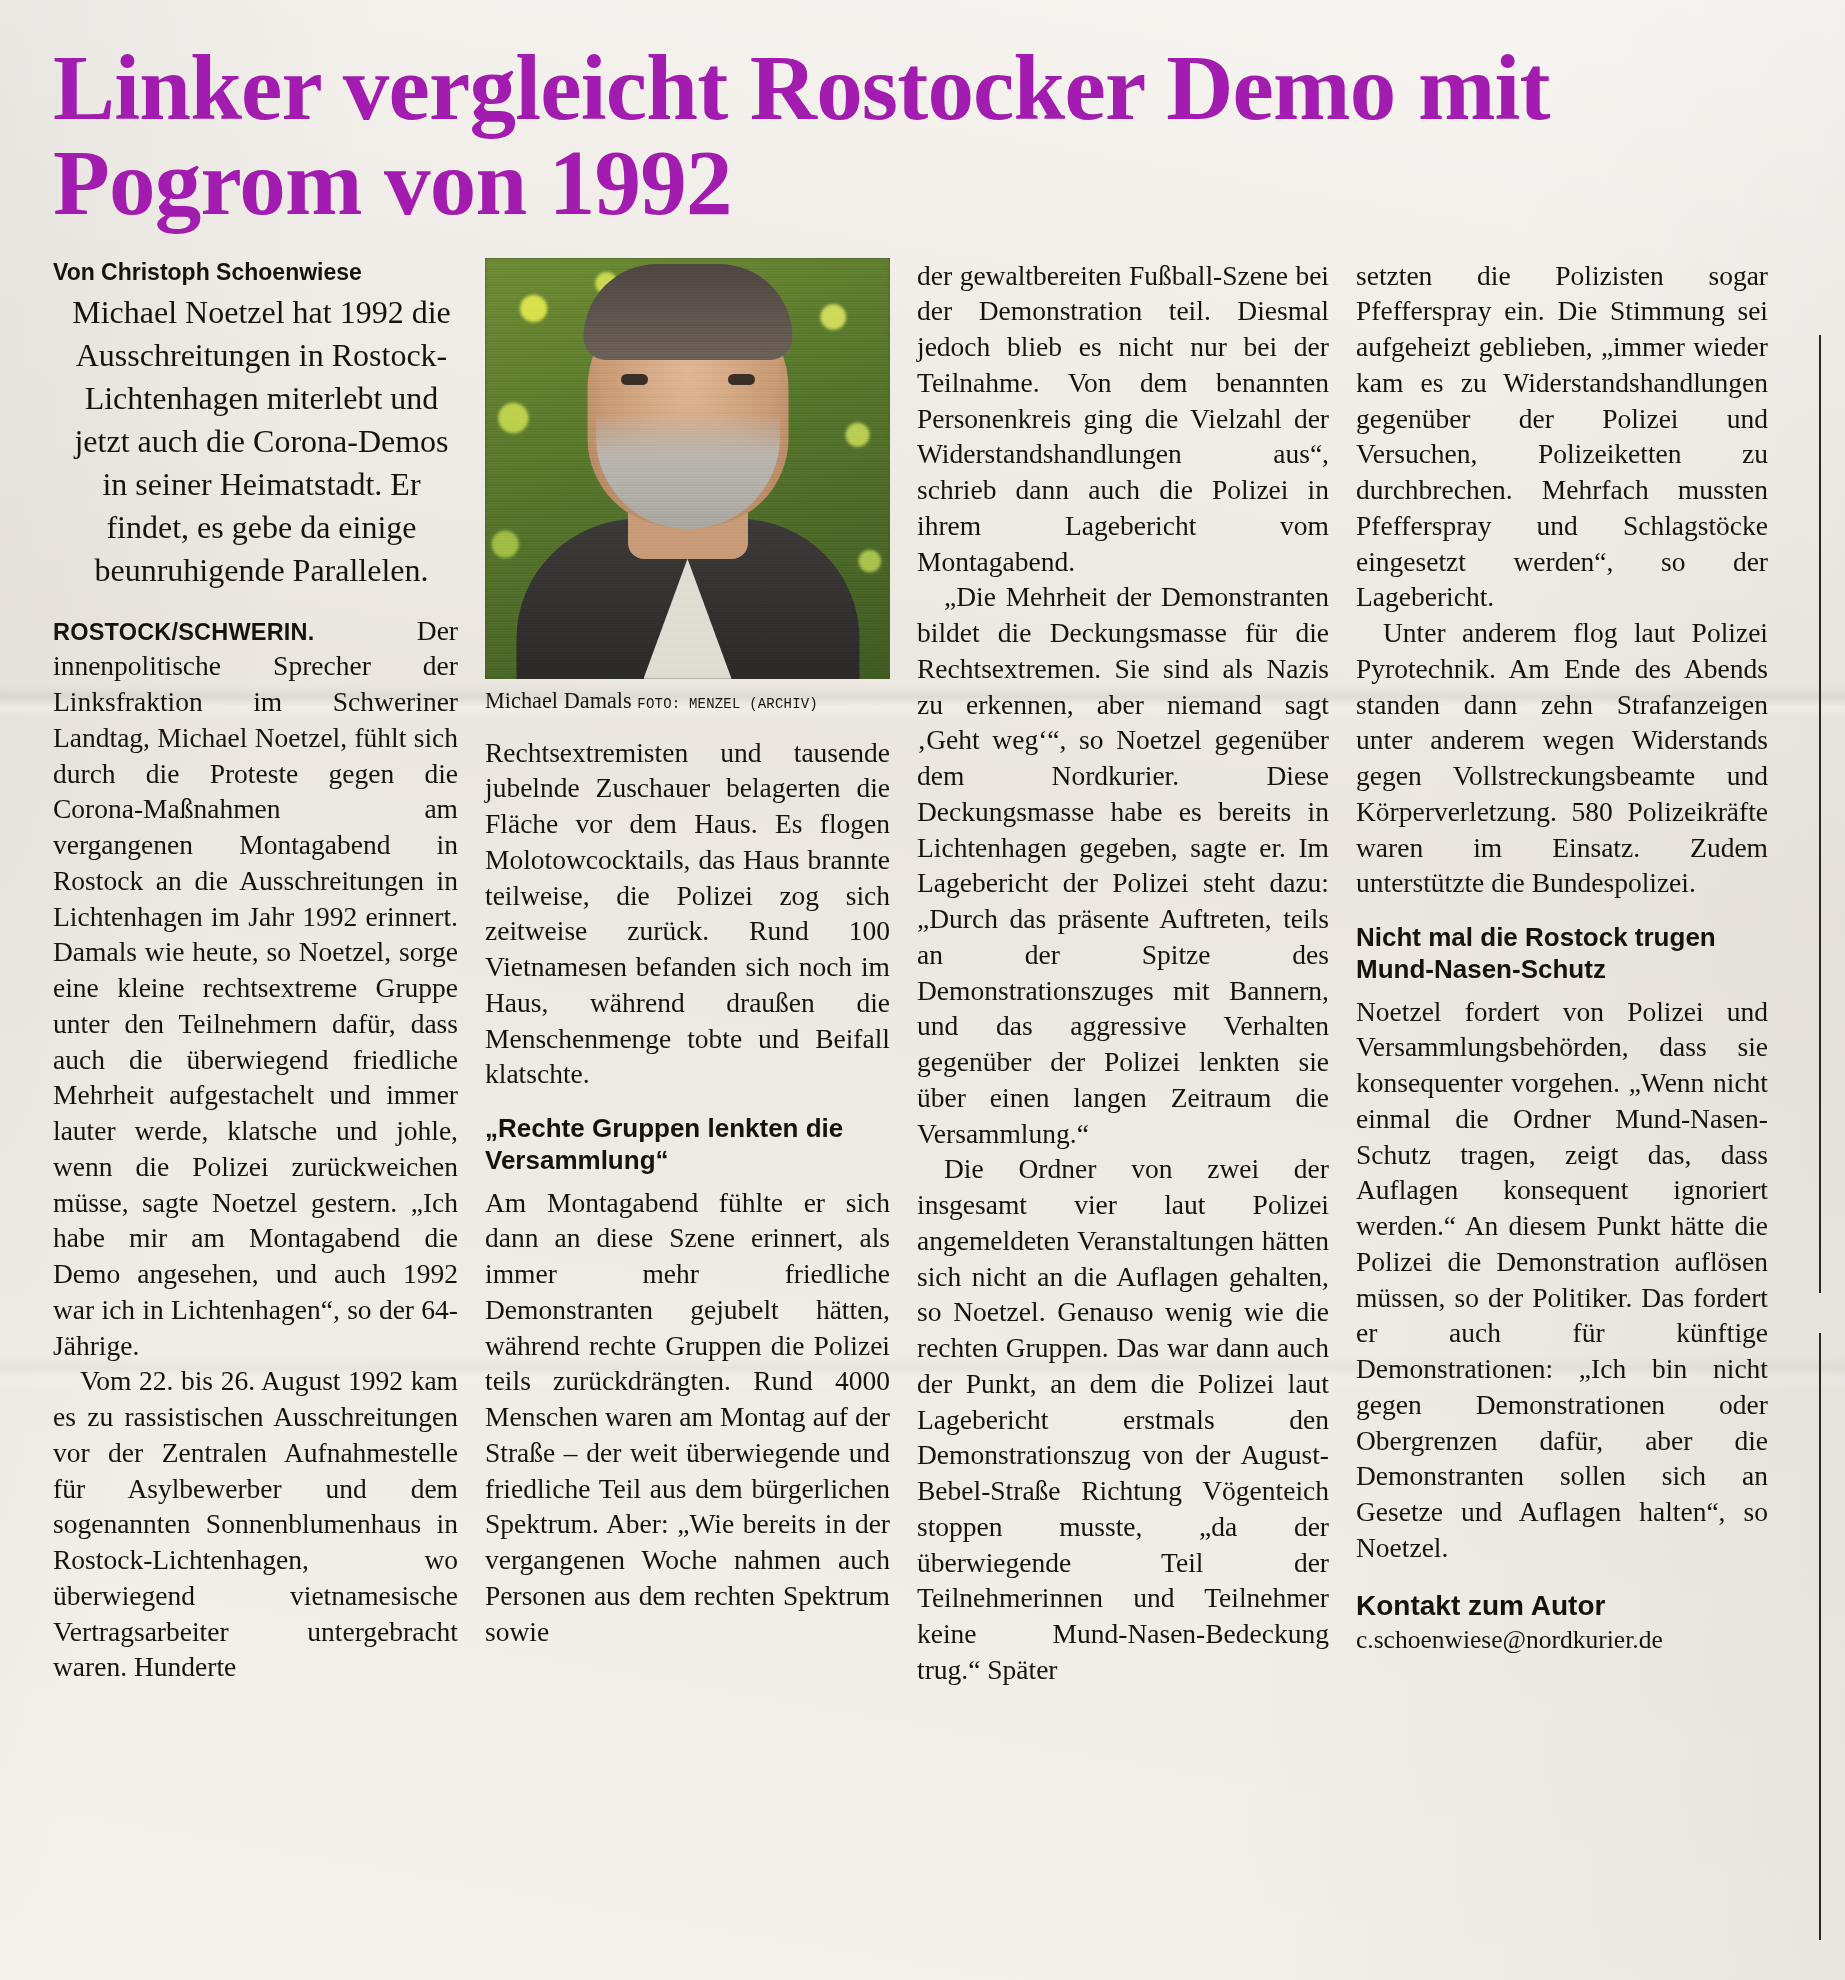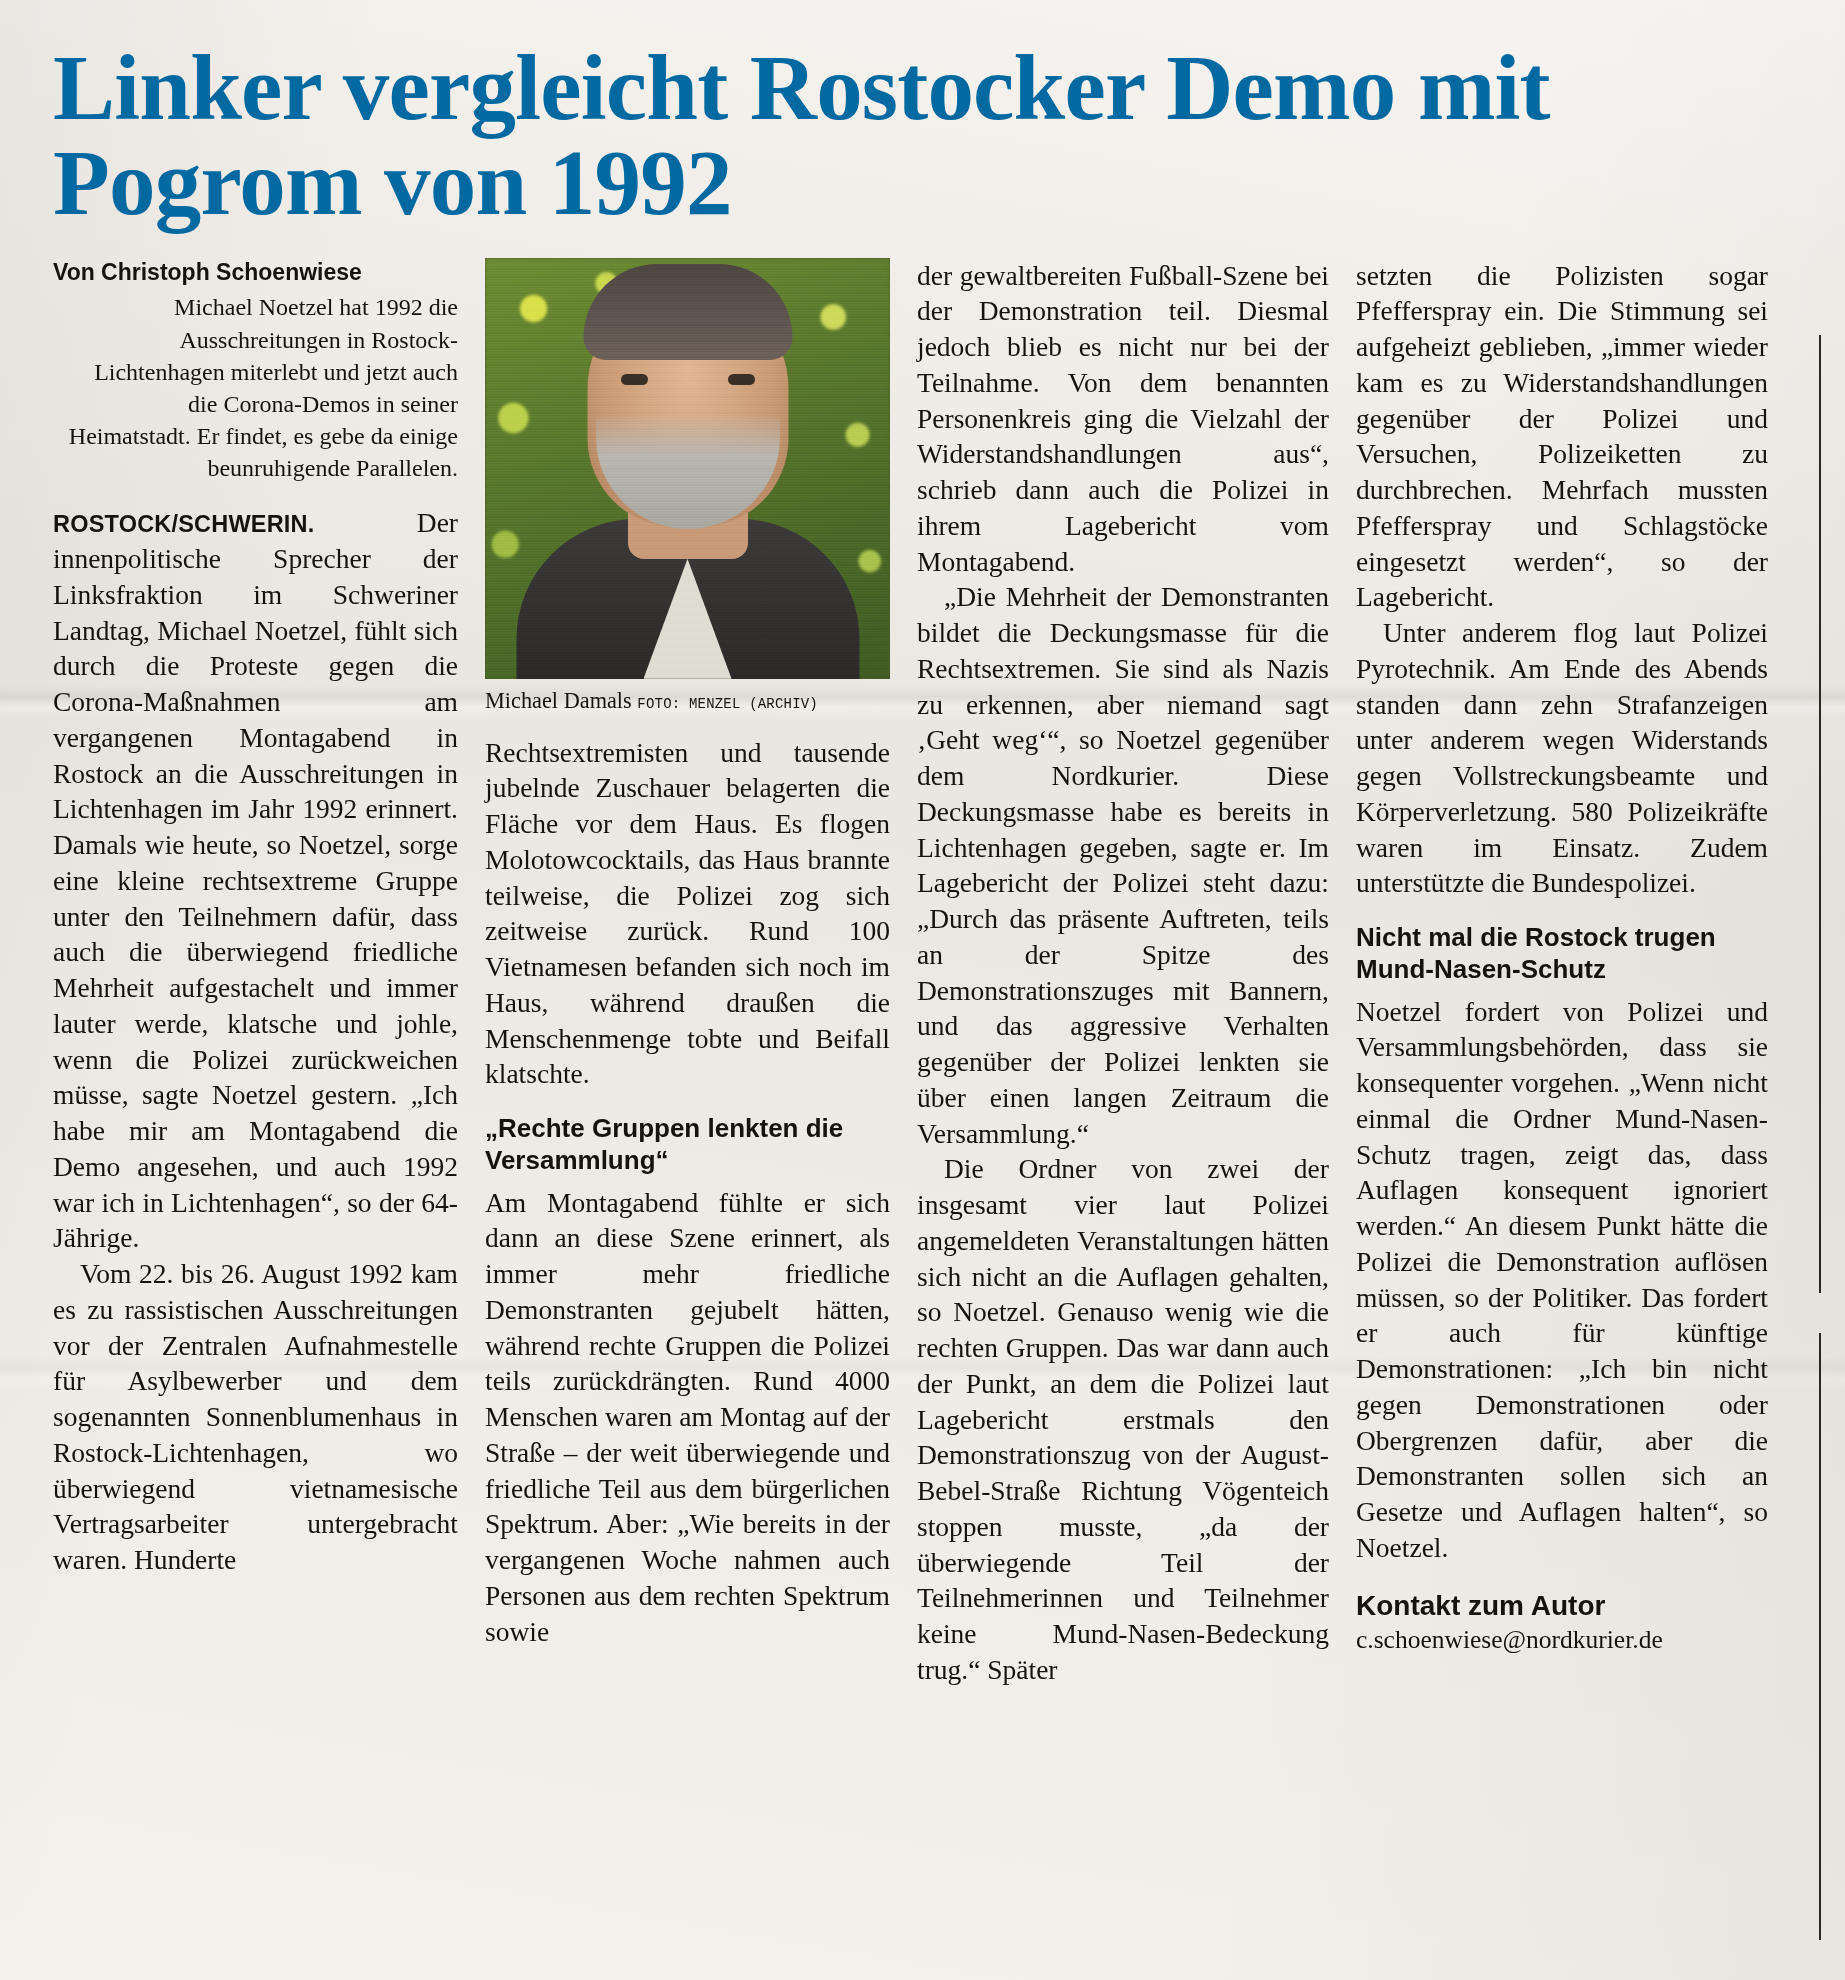--- a/index.html
+++ b/index.html
@@ -41,21 +41,21 @@
     box-sizing: border-box;
   }
 
   h1.headline {
     font-family: "Liberation Serif", serif;
     font-weight: bold;
     font-size: 93px;
     line-height: 1.02;
     letter-spacing: -0.8px;
     margin: 0 0 27px 0;
-    color: #0369a1;
+    color: #a21caf;
   }
 
   .columns {
     display: flex;
     gap: 27px;
     align-items: flex-start;
   }
   .col {
     width: 410px;
     flex: 0 0 410px;
@@ -78,23 +78,23 @@
   .byline {
     font-family: "Liberation Sans", sans-serif;
     font-weight: bold;
     font-size: 23px;
     line-height: 1.25;
     text-align: left;
     margin-bottom: 5px;
   }
 
   .lead {
-    font-size: 24px;
+    font-size: 32px;
     line-height: 1.34;
-    text-align: right;
+    text-align: center;
     margin-bottom: 21px;
     margin-left: 12px;
   }
 
   .dateline {
     font-family: "Liberation Sans", sans-serif;
     font-weight: bold;
     font-size: 23.5px;
     letter-spacing: 0.2px;
   }

